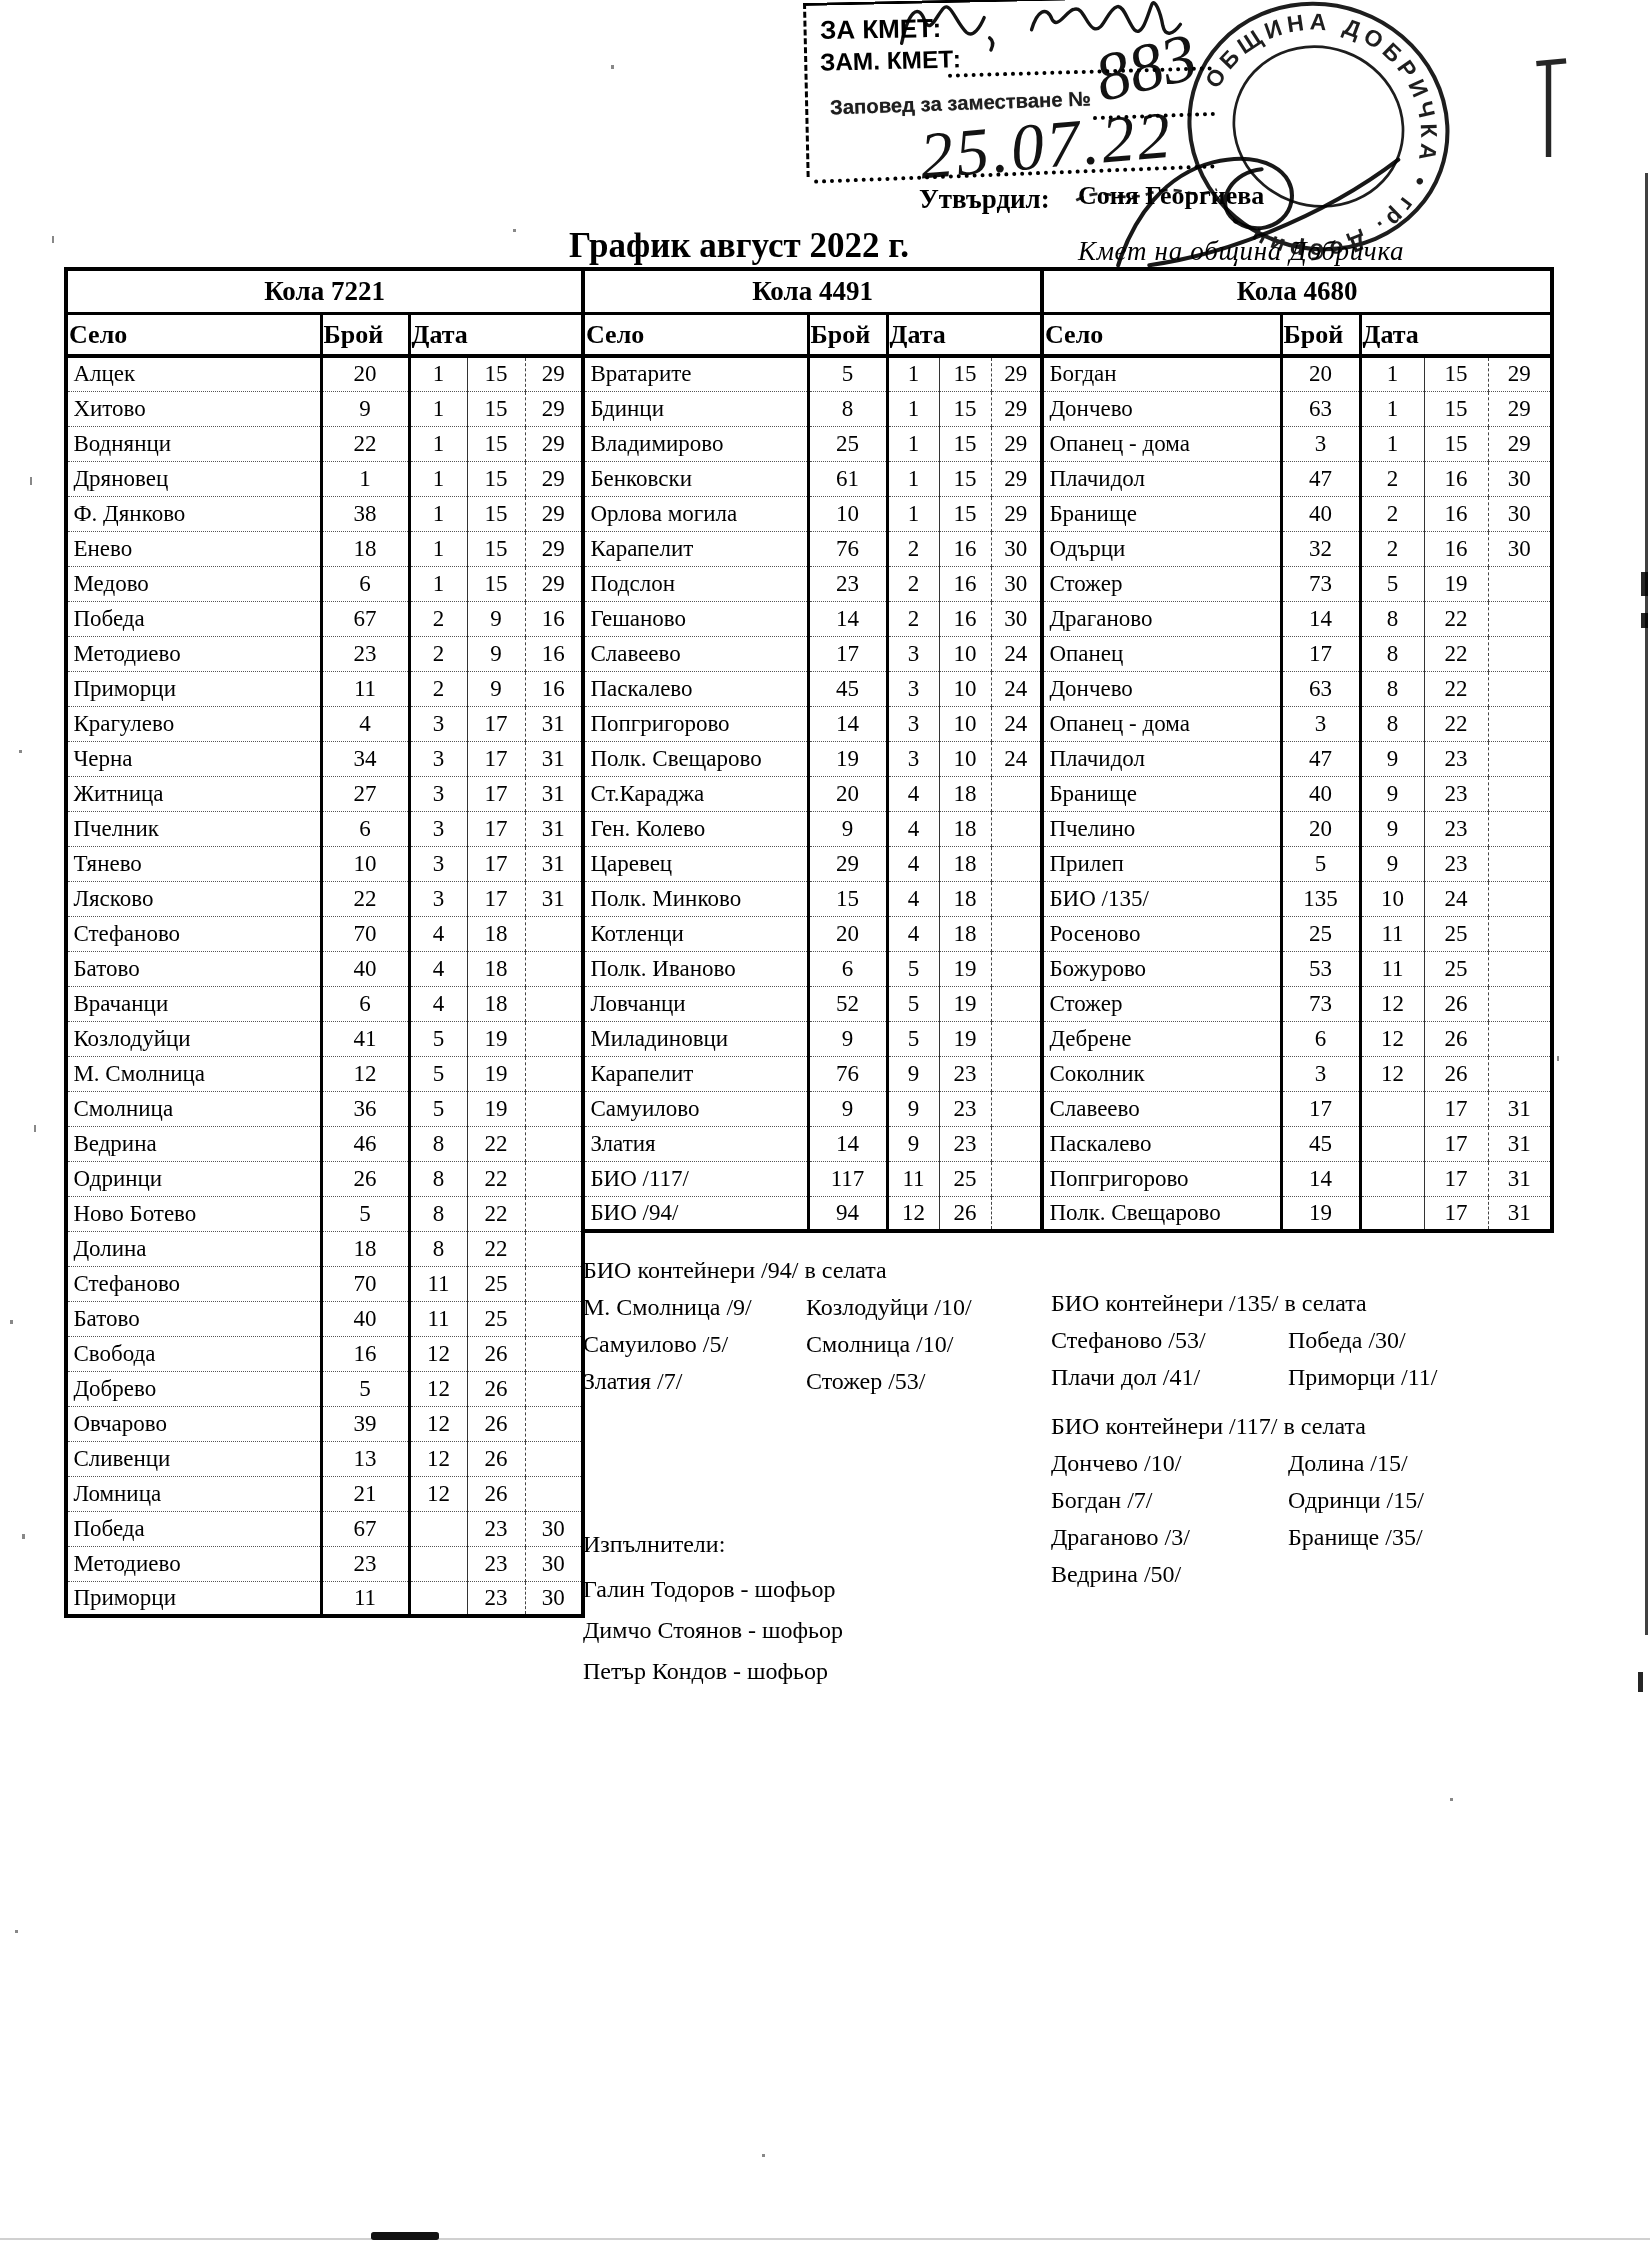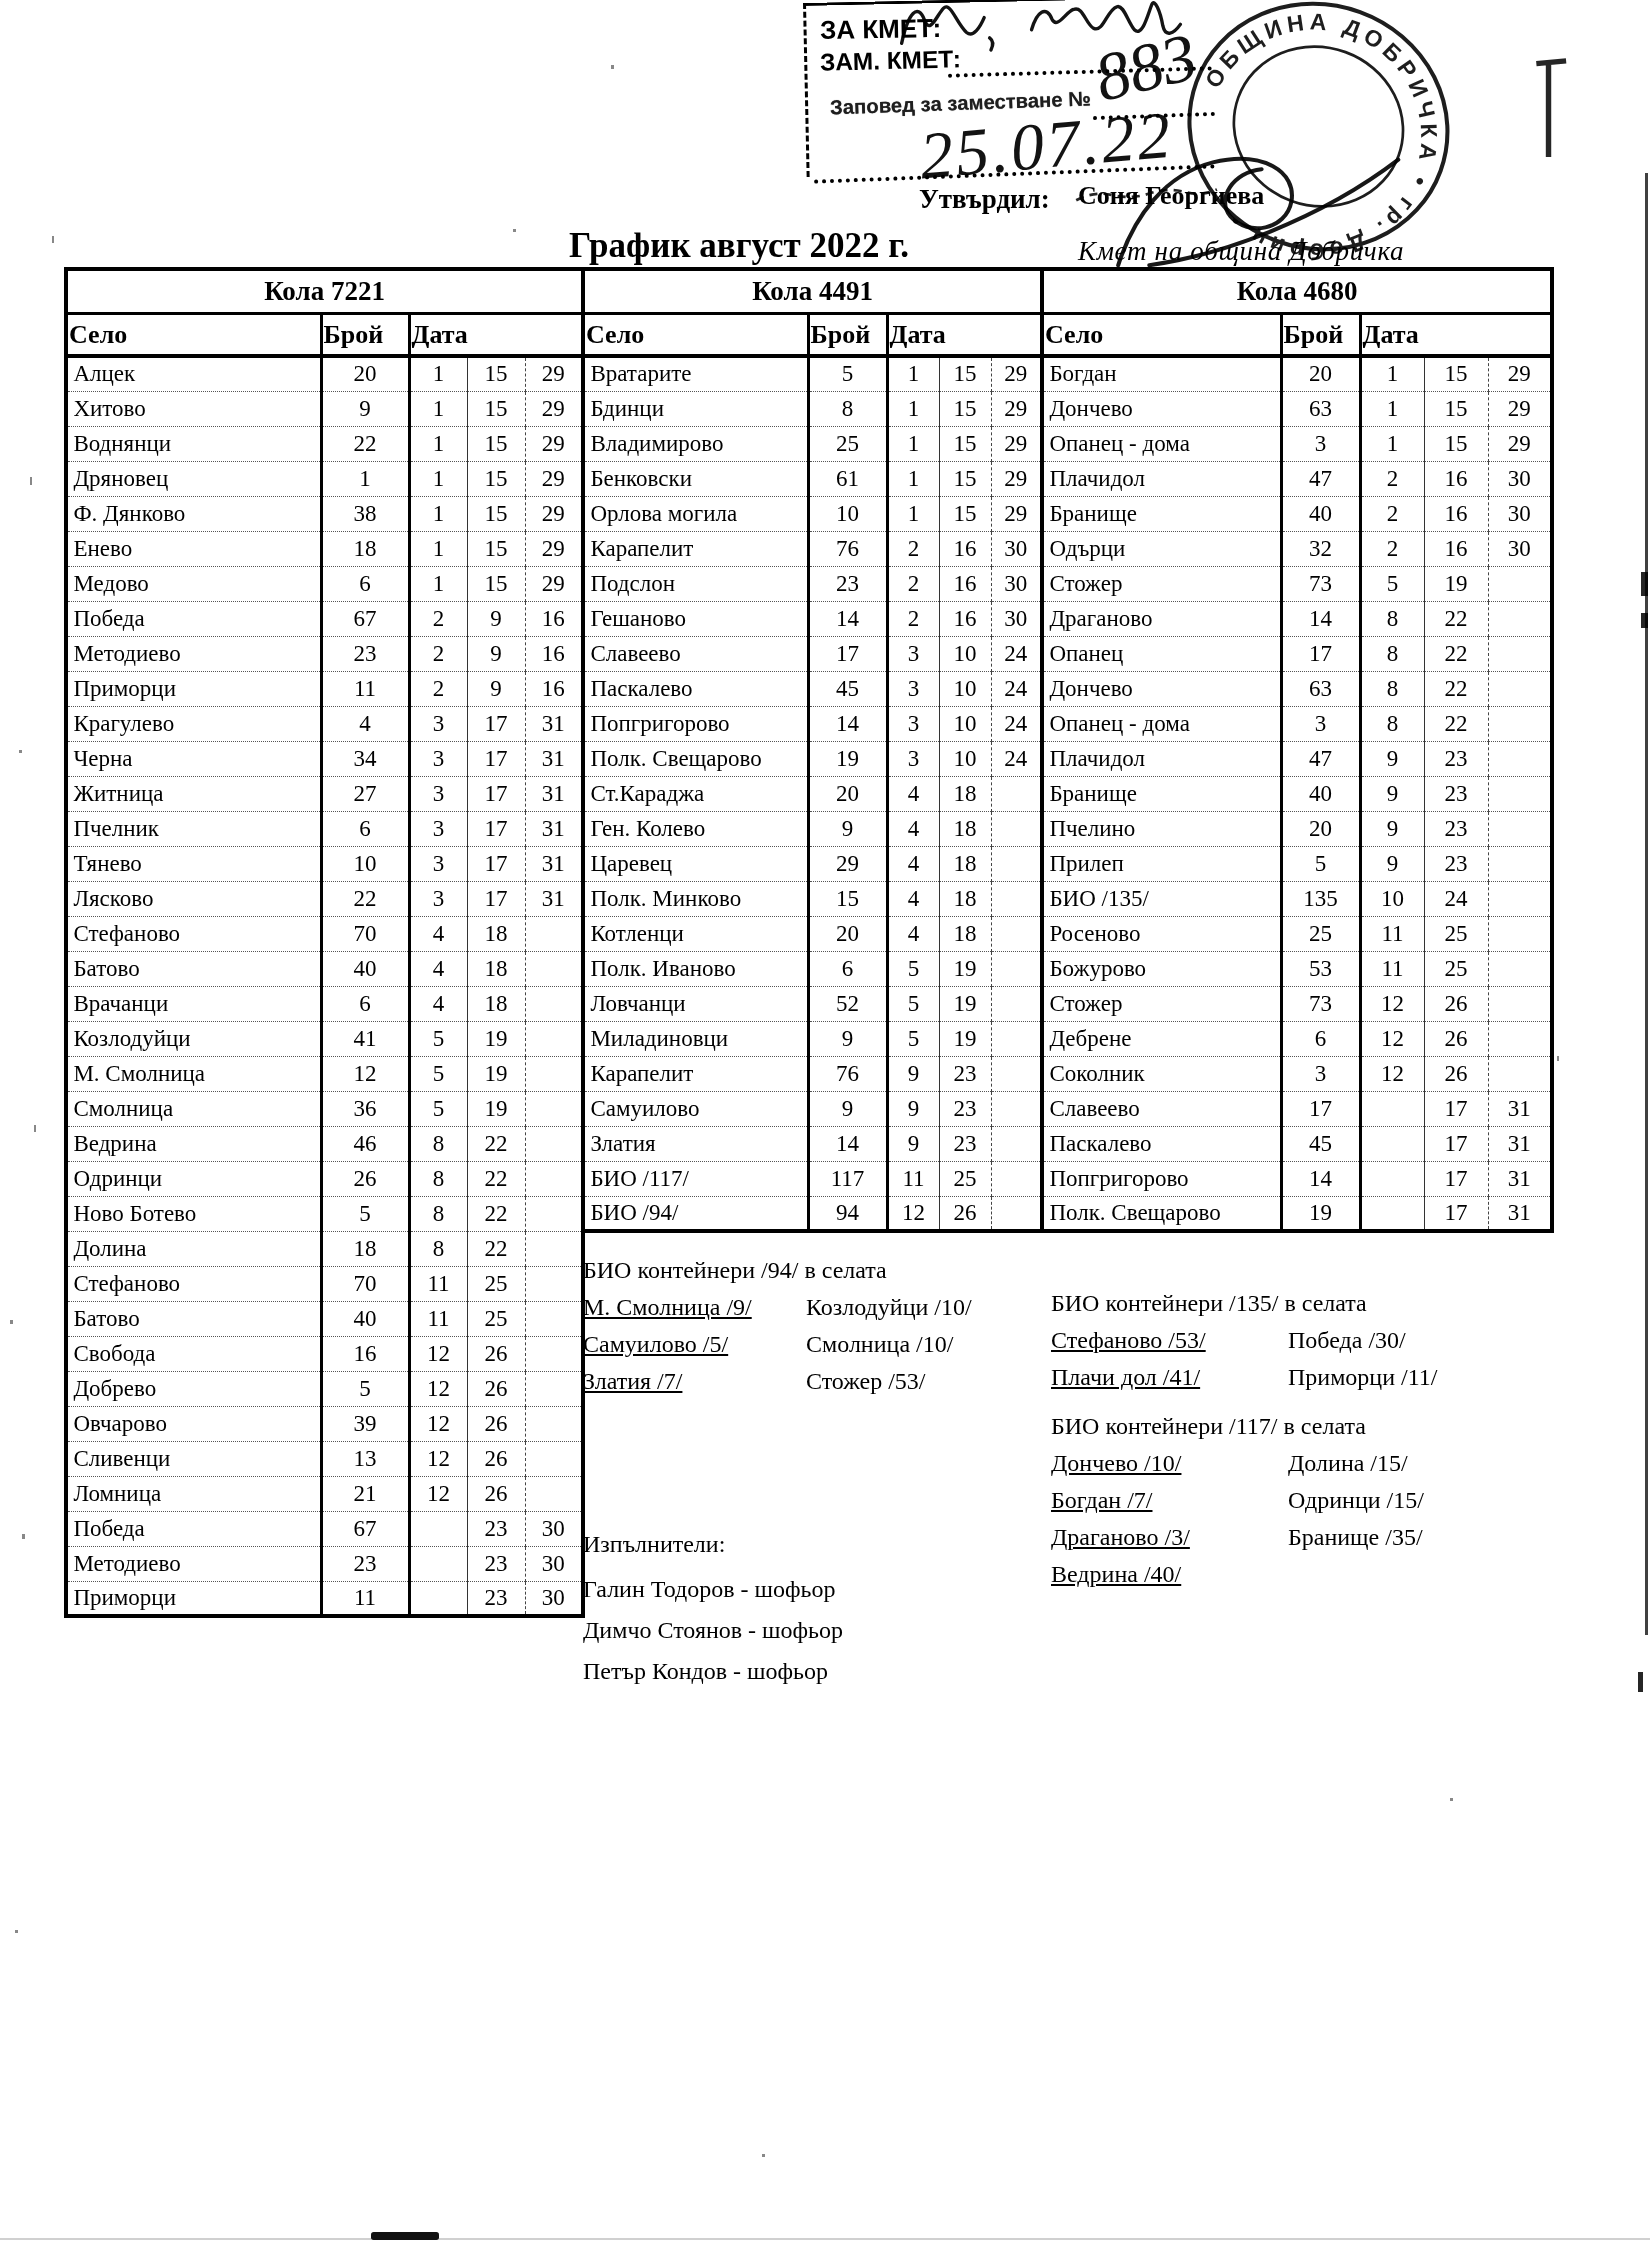--- a/index.html
+++ b/index.html
@@ -42,21 +42,21 @@
   td.c-broy{text-align:center;border-right:3.4px solid #000;}
   td.c-d1{text-align:center;border-right:1.4px solid #333;}
   td.c-d2{text-align:center;border-right:1.4px dashed #444;}
   td.c-d3{text-align:center;}
 
   
   .notes{font-size:24px;line-height:37px;white-space:nowrap;}
   .notes-center{left:583px;top:1240px;width:467px;}
   .notes-right{left:1051px;top:1273px;width:514px;}
   .note-heading{font-weight:normal;margin-top:12px;}
-  .note-line .note-left-col{display:inline-block;min-width:223px;text-decoration:underline;}
+  .note-line .note-left-col{display:inline-block;min-width:223px;}
   .notes-right .note-line .note-left-col{min-width:237px;}
   .executors{left:583px;top:1531px;font-size:24px;white-space:nowrap;}
   .executors .exec-label{margin-bottom:11px;}
   .executor-name{line-height:41px;}
 
   
   .speck{background:#555;opacity:.7;}
   .edge-line{left:1645px;top:173px;width:2.7px;height:1462px;background:#000;opacity:.75;}
   .edge-dash{background:#000;opacity:.85;}
   .bottom-line{left:0;top:2238px;width:1651px;height:2px;background:#aaa;opacity:.55;}
@@ -792,21 +792,21 @@
     <div class="note-heading">БИО контейнери /135/ в селата</div>
     <div>
         <div class="note-line"><span class="note-left-col">Стефаново /53/</span><span class="note-right-col">Победа /30/</span></div>
         <div class="note-line"><span class="note-left-col">Плачи дол /41/</span><span class="note-right-col">Приморци /11/</span></div>
       </div>
     <div class="note-heading">БИО контейнери /117/ в селата</div>
     <div>
         <div class="note-line"><span class="note-left-col">Дончево /10/</span><span class="note-right-col">Долина /15/</span></div>
         <div class="note-line"><span class="note-left-col">Богдан /7/</span><span class="note-right-col">Одринци /15/</span></div>
         <div class="note-line"><span class="note-left-col">Драганово /3/</span><span class="note-right-col">Бранище /35/</span></div>
-        <div class="note-line"><span class="note-left-col">Ведрина /40/</span></div>
+        <div class="note-line"><span class="note-left-col">Ведрина /50/</span></div>
       </div>
   </div>
 
   <div class="abs executors">
     <div class="exec-label">Изпълнители:</div>
     <div>
         <div class="executor-name">Галин Тодоров - шофьор</div>
         <div class="executor-name">Димчо Стоянов - шофьор</div>
         <div class="executor-name">Петър Кондов - шофьор</div>
       </div>

